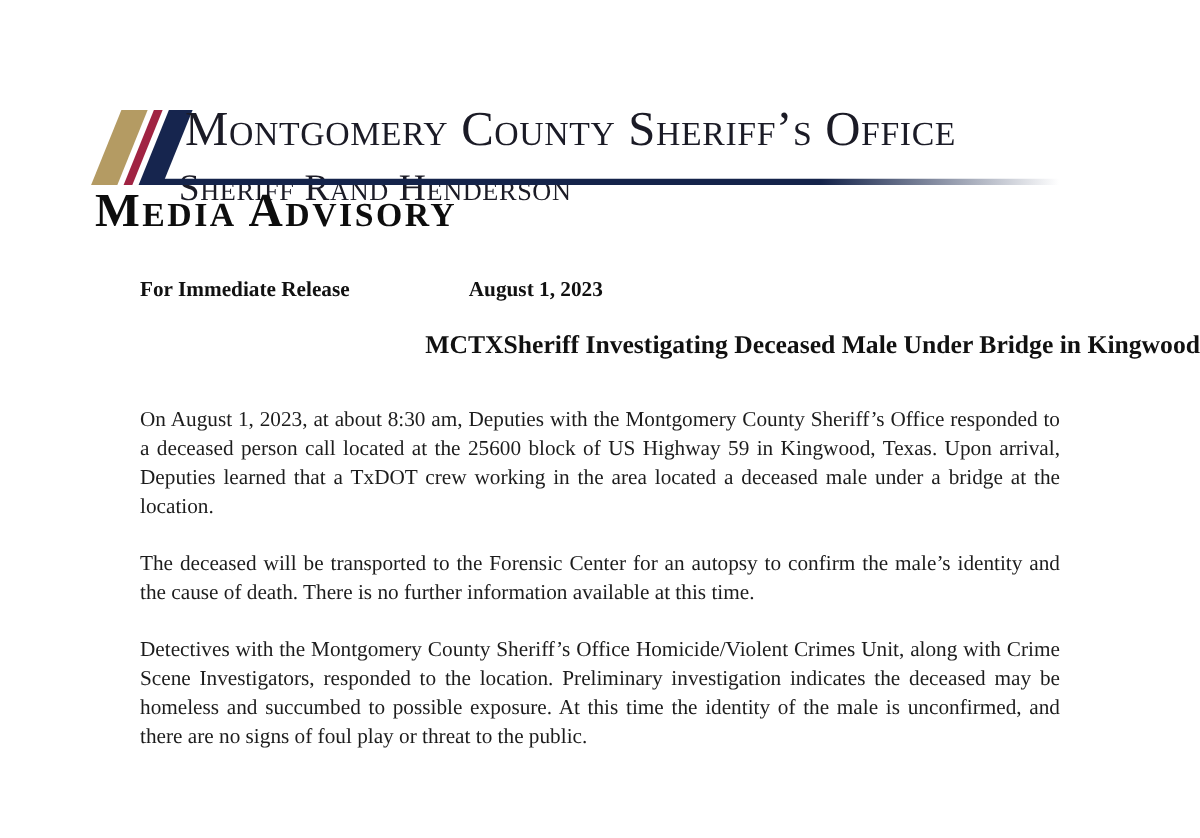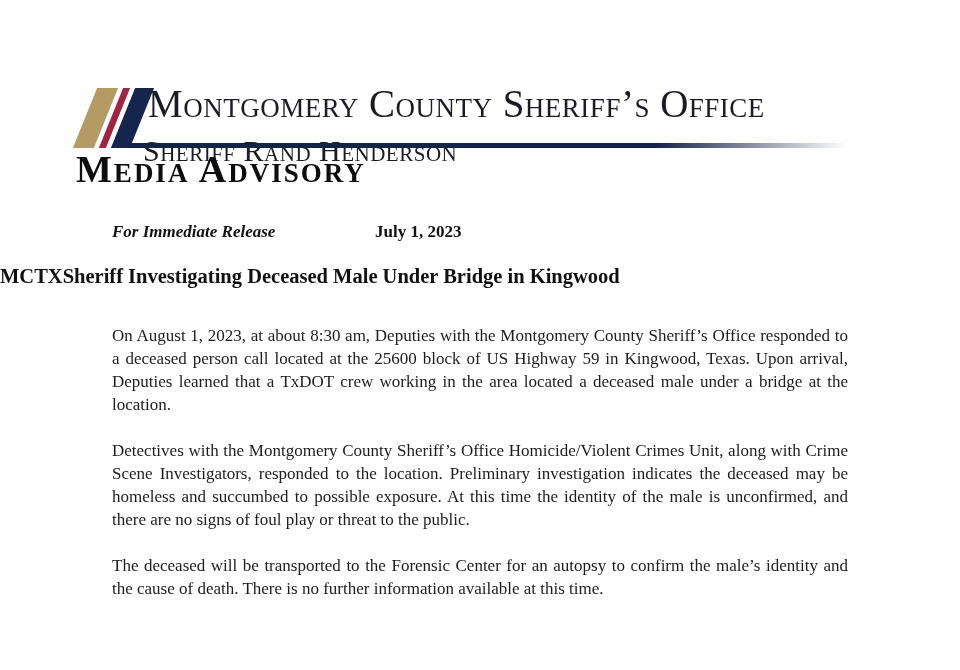--- a/index.html
+++ b/index.html
@@ -80,30 +80,30 @@
     position: absolute;
     top: 220px;
     left: 0;
     width: 960px;
     height: 23px;
     font-size: 17px;
     line-height: 23px;
     font-weight: bold;
     color: #111111;
   }
-  .release-label { position: absolute; left: 112px; white-space: nowrap; font-style: italic; }
+  .release-label { position: absolute; left: 112px; white-space: nowrap; }
   .release-date  { position: absolute; left: 375px; white-space: nowrap; }
 
   
   .headline {
     position: absolute;
     top: 263px;
     left: 0;
     width: 960px;
-    text-align: left;
+    text-align: right;
     font-size: 20.5px;
     line-height: 26px;
     font-weight: bold;
     color: #111111;
   }
 
   
   .body-copy {
     position: absolute;
     left: 112px;
@@ -132,24 +132,24 @@
   <div class="org-name">Montgomery County Sheriff’s Office</div>
 
   <div class="sheriff-name">Sheriff Rand Henderson</div>
 
   <div class="header-rule"></div>
 
   <div class="banner-title">Media Advisory</div>
 
   <div class="release-line">
     <span class="release-label">For Immediate Release</span>
-    <span class="release-date">July 1, 2023</span>
+    <span class="release-date">August 1, 2023</span>
   </div>
 
   <div class="headline">MCTXSheriff Investigating Deceased Male Under Bridge in Kingwood</div>
 
   <div class="body-copy">
     <p>On August 1, 2023, at about 8:30 am, Deputies with the Montgomery County Sheriff’s Office responded to a deceased person call located at the 25600 block of US Highway 59 in Kingwood, Texas.  Upon arrival, Deputies learned that a TxDOT crew working in the area located a deceased male under a bridge at the location.</p>
+    <p>The deceased will be transported to the Forensic Center for an autopsy to confirm the male’s identity and the cause of death.  There is no further information available at this time.</p>
     <p>Detectives with the Montgomery County Sheriff’s Office Homicide/Violent Crimes Unit, along with Crime Scene Investigators, responded to the location.  Preliminary investigation indicates the deceased may be homeless and succumbed to possible exposure.  At this time the identity of the male is unconfirmed, and there are no signs of foul play or threat to the public.</p>
-    <p>The deceased will be transported to the Forensic Center for an autopsy to confirm the male’s identity and the cause of death.  There is no further information available at this time.</p>
   </div>
 
 </div>
 
 </body></html>

